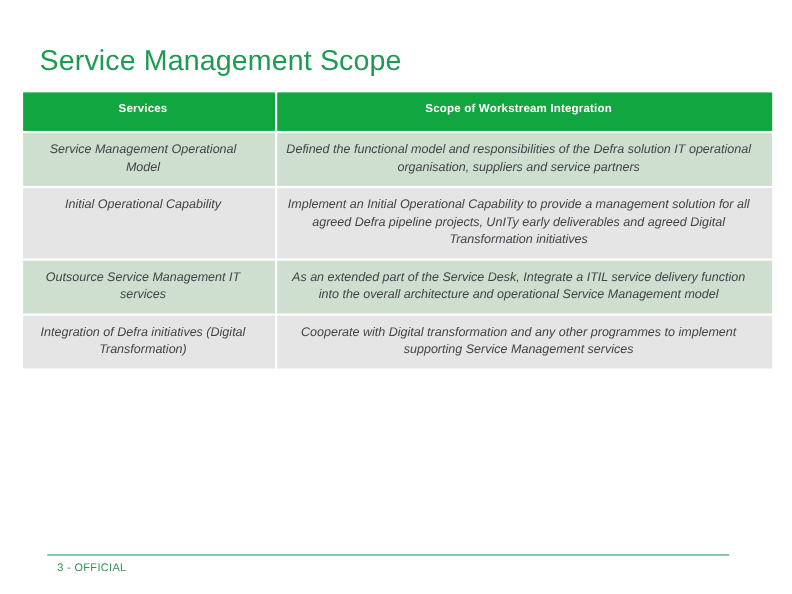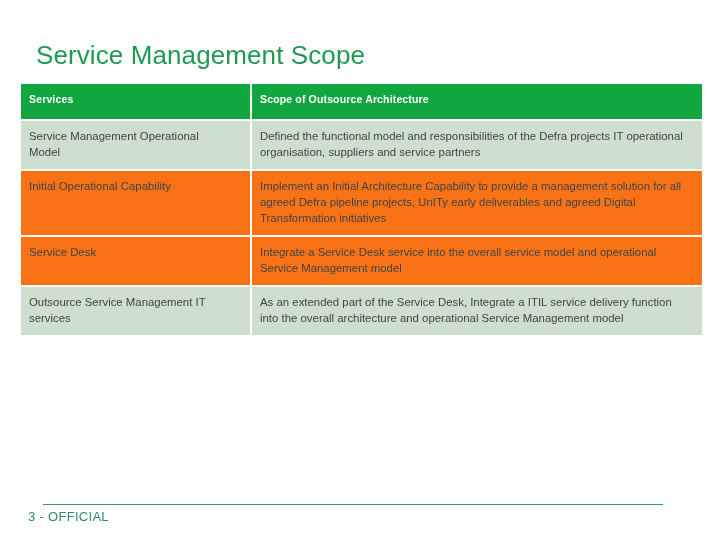--- a/index.html
+++ b/index.html
@@ -38,58 +38,59 @@
   }
   table.scope-table {
     border-collapse: separate;
     border-spacing: 2px 2px;
     width: 683px;
     table-layout: fixed;
   }
   table.scope-table th,
   table.scope-table td {
     vertical-align: top;
-    text-align: left;
+    text-align: center;
     padding: 7px 19px 9px 8px;
     font-weight: normal;
   }
   table.scope-table th {
     background: #11a63f;
     color: #ffffff;
     font-size: 10.5px;
     line-height: 14px;
     font-weight: bold;
     letter-spacing: 0.15px;
     height: 18px;
     padding-top: 8px;
     padding-bottom: 9px;
   }
   table.scope-table td {
     color: #3f4448;
     font-size: 11.4px;
     line-height: 16px;
+    font-style: italic;
   }
   tr.row-a td { background: #cedfd0; }
-  tr.row-b td { background: #f97316; }
+  tr.row-b td { background: #e5e5e5; }
   col.col-services { width: 229px; }
   col.col-scope { width: 450px; }
 
   .footer-rule {
     position: absolute;
     left: 43px;
     top: 504px;
     width: 620px;
     height: 1px;
     background: #2e9b63;
   }
   .footer-label {
     position: absolute;
-    left: 28px;
+    left: 52px;
     top: 511px;
-    font-size: 13px;
+    font-size: 10px;
     line-height: 11px;
     color: #2e8f5e;
     letter-spacing: 0.3px;
     white-space: nowrap;
   }
 </style>
 </head>
 <body>
 
 <div class="slide">
@@ -98,39 +99,39 @@
 
   <div class="table-wrap">
     <table class="scope-table">
       <colgroup>
         <col class="col-services">
         <col class="col-scope">
       </colgroup>
       <thead>
         <tr>
           <th>Services</th>
-          <th>Scope of Outsource Architecture</th>
+          <th>Scope of Workstream Integration</th>
         </tr>
       </thead>
       <tbody>
         <tr class="row-a">
           <td>Service Management Operational Model</td>
-          <td>Defined the functional model and responsibilities of the Defra projects IT operational organisation, suppliers and service partners</td>
+          <td>Defined the functional model and responsibilities of the Defra solution IT operational organisation, suppliers and service partners</td>
         </tr>
         <tr class="row-b">
           <td>Initial Operational Capability</td>
-          <td>Implement an Initial Architecture Capability to provide a management solution for all agreed Defra pipeline projects, UnITy early deliverables and agreed Digital Transformation initiatives</td>
-        </tr>
-        <tr class="row-b">
-          <td>Service Desk</td>
-          <td>Integrate a Service Desk service into the overall service model and operational Service Management model</td>
+          <td>Implement an Initial Operational Capability to provide a management solution for all agreed Defra pipeline projects, UnITy early deliverables and agreed Digital Transformation initiatives</td>
         </tr>
         <tr class="row-a">
           <td>Outsource Service Management IT services</td>
           <td>As an extended part of the Service Desk, Integrate a ITIL service delivery function into the overall architecture and operational Service Management model</td>
+        </tr>
+        <tr class="row-b">
+          <td>Integration of Defra initiatives (Digital Transformation)</td>
+          <td>Cooperate with Digital transformation and any other programmes to implement supporting Service Management services</td>
         </tr>
       </tbody>
     </table>
   </div>
 
   <div class="footer-rule"></div>
   <div class="footer-label">3 - OFFICIAL</div>
 
 </div>
 

